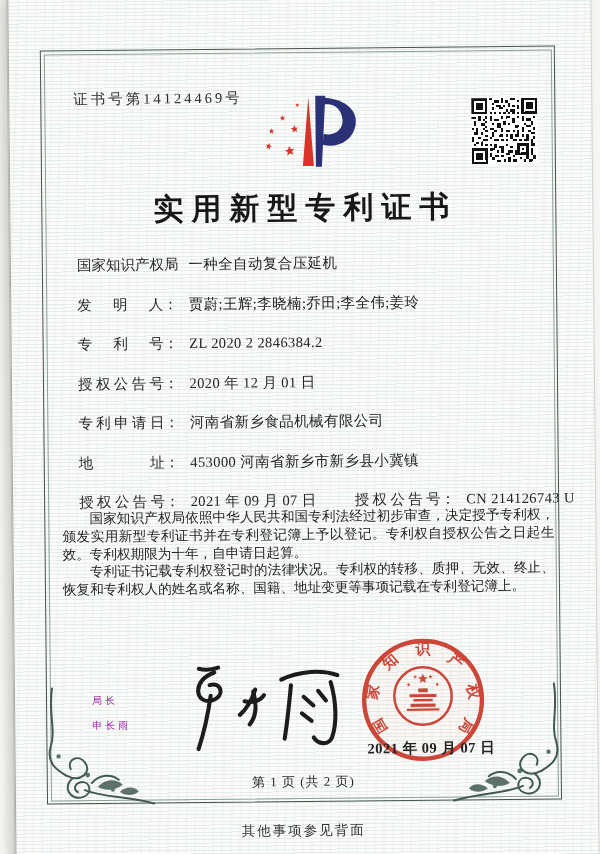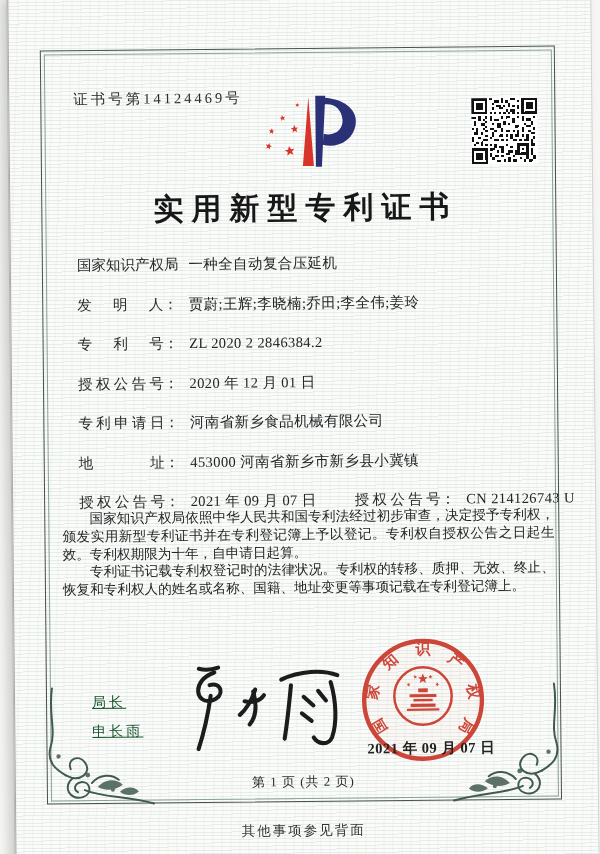--- a/index.html
+++ b/index.html
@@ -59,21 +59,21 @@
   .fvalue{margin-left:11px;letter-spacing:.4px;}
   .fvalue.fixedw{display:inline-block;width:152px;}
   .flabel.second{margin-left:12px;}
   
   .paras{
     position:absolute;left:49px;top:516px;width:492px;
     font-size:13.6px;line-height:17.8px;text-align:justify;color:#242424;
   }
   .paras p{margin:0;text-indent:2em;}
   
-  .signer{position:absolute;left:77px;top:700px;font-size:14px;letter-spacing:3px;color:#14532d;text-decoration:underline;}
+  .signer{position:absolute;left:77px;top:700px;font-size:10px;letter-spacing:3px;color:#a21caf;}
   .signer div{margin-bottom:11px;}
   .signature{position:absolute;left:152px;top:668px;width:190px;height:92px;z-index:4;}
   .seal{position:absolute;left:341px;top:642px;width:134px;height:134px;z-index:5;opacity:.92;}
   .seal-date{
     position:absolute;left:352px;top:748px;z-index:6;
     font-size:14.5px;color:#222;letter-spacing:.5px;font-weight:bold;white-space:nowrap;
   }
   .page-indicator{
     position:absolute;left:31px;width:513px;top:781px;text-align:center;
     font-size:13px;letter-spacing:1px;color:#2b2b2b;

